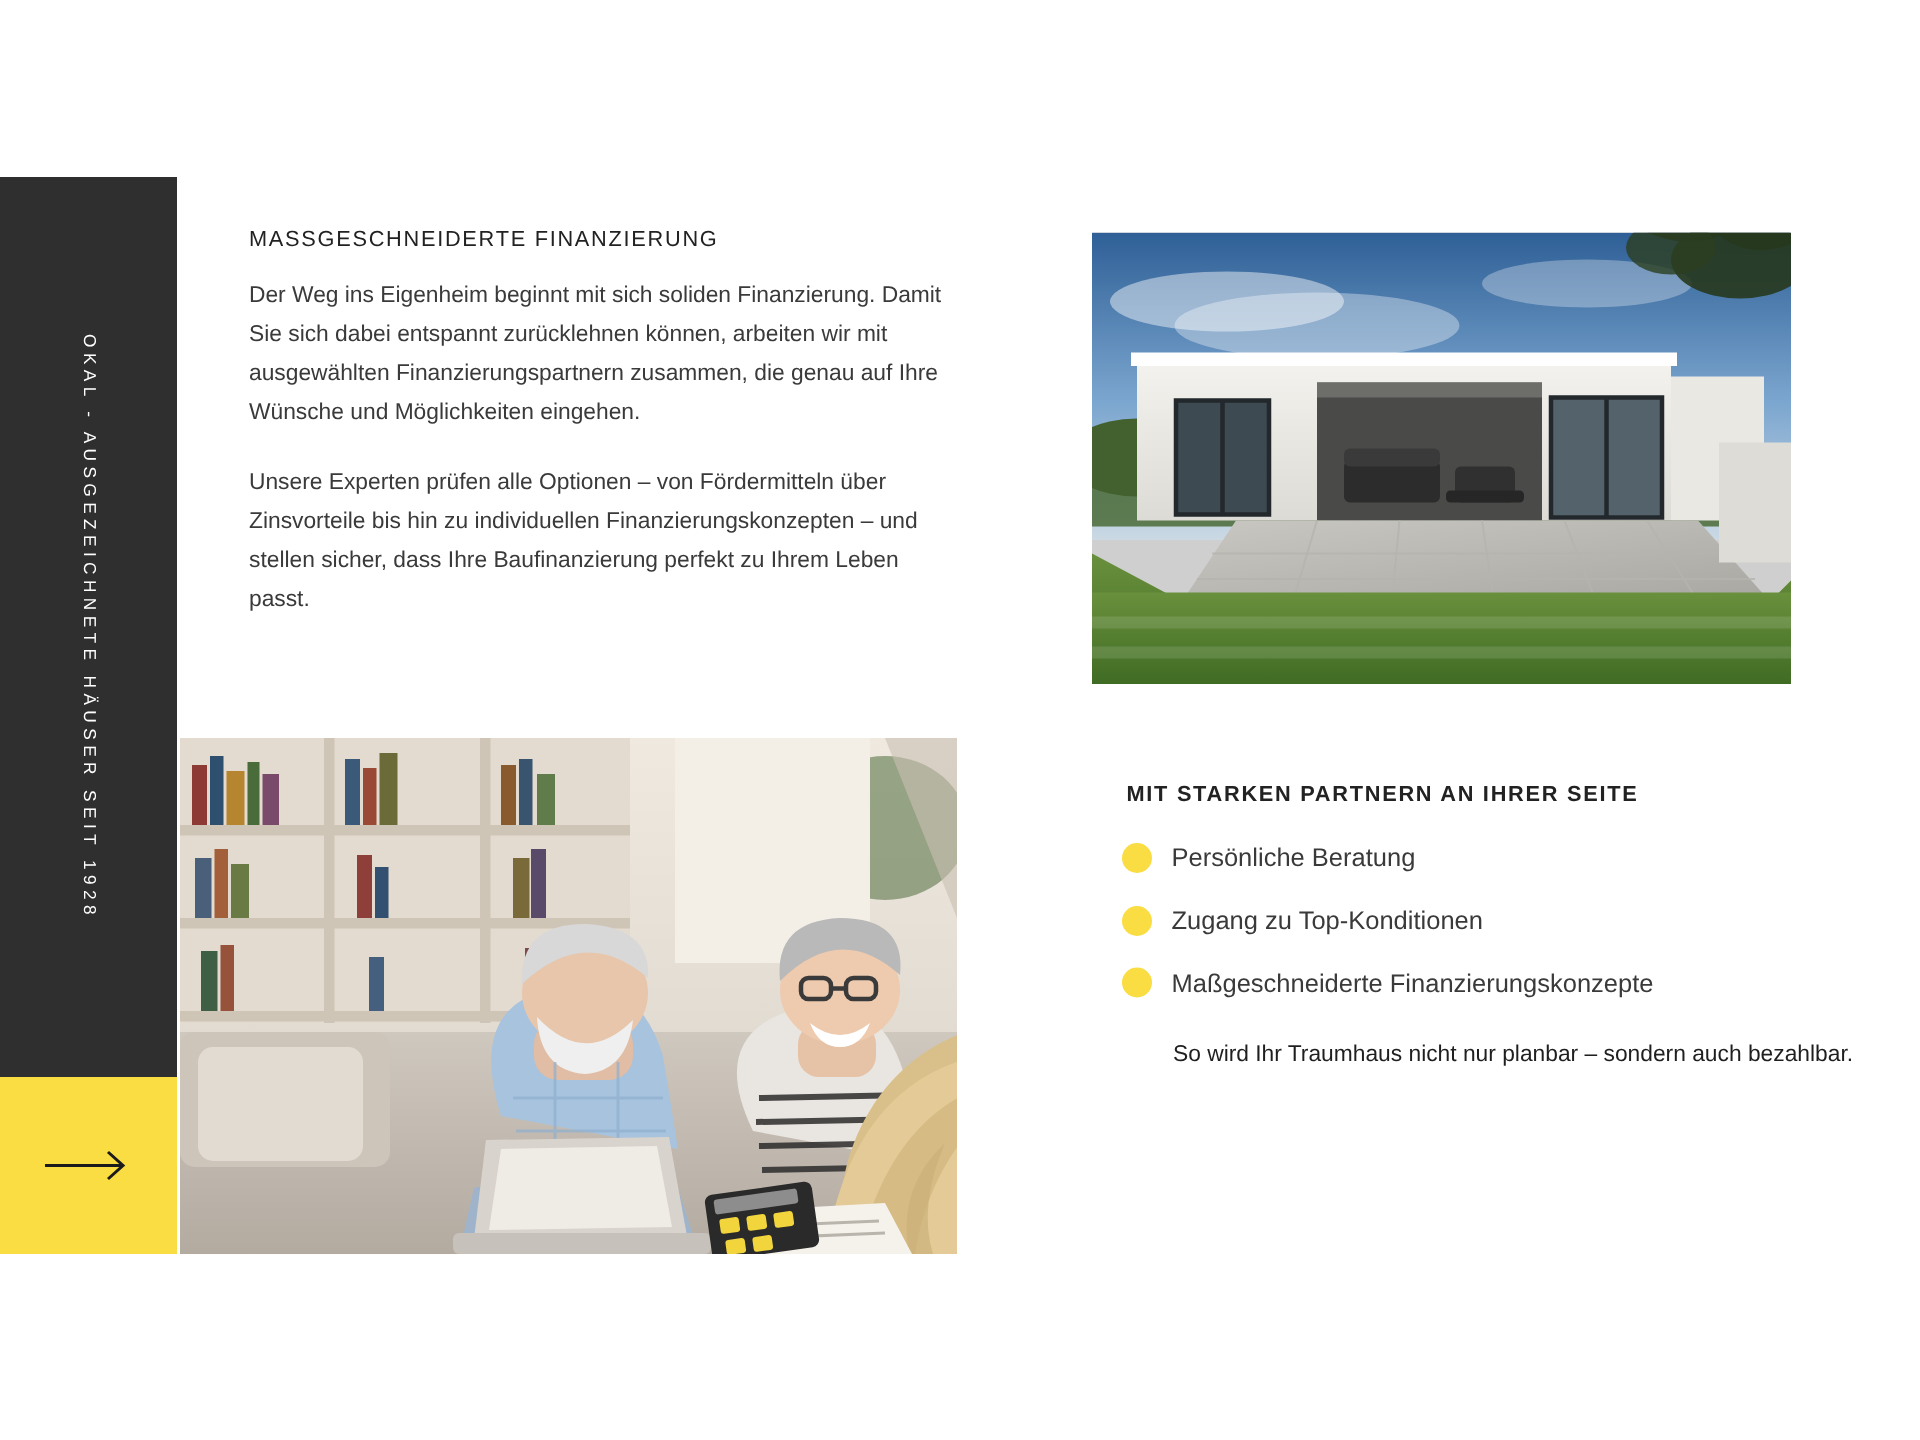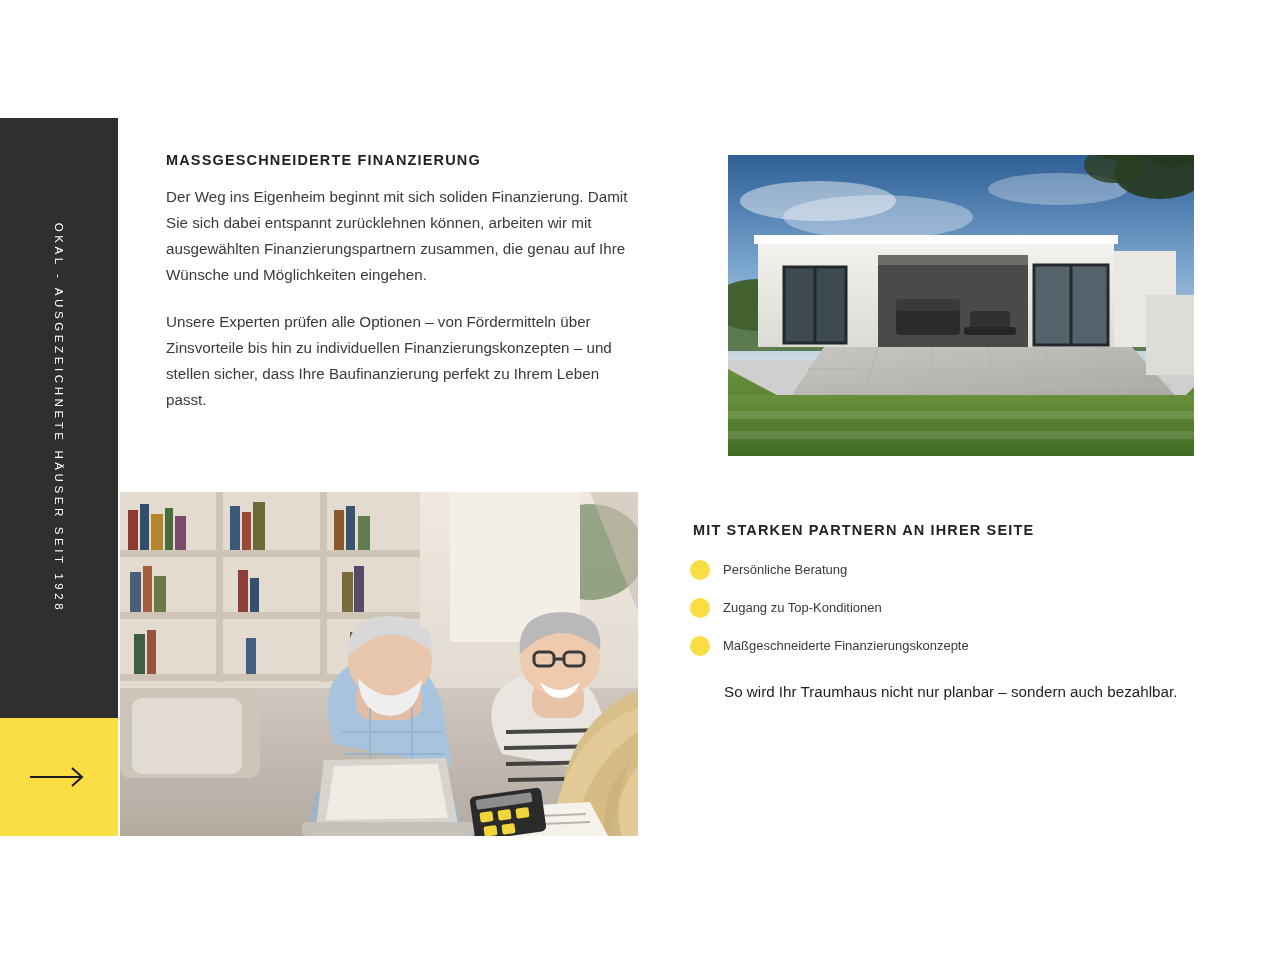--- a/index.html
+++ b/index.html
@@ -60,21 +60,21 @@
 
   
   .text-col {
     position: absolute;
     left: 166px;
     top: 152px;
     width: 470px;
   }
   .kicker {
     font-size: 14.5px;
-    font-weight: 700;
+    font-weight: 400;
     letter-spacing: 1.15px;
     color: #222222;
     margin: 0 0 16px 0;
     text-transform: uppercase;
   }
   .para {
     font-size: 15.2px;
     line-height: 1.72;
     color: #3a3a3a;
     margin: 0 0 20px 0;
@@ -100,21 +100,21 @@
     width: 518px;
     height: 344px;
   }
 
   
   .house-svg, .people-svg { display: block; width: 100%; height: 100%; }
 
   
   .partners {
     position: absolute;
-    left: 691px;
+    left: 749px;
     top: 522px;
     width: 500px;
   }
   .partners-title {
     font-size: 14.5px;
     font-weight: 700;
     letter-spacing: 1.15px;
     color: #222222;
     margin: 0 0 22px 2px;
     text-transform: uppercase;
@@ -127,21 +127,21 @@
   .bullet-dot {
     width: 20px;
     height: 20px;
     border-radius: 50%;
     background: #f9dd42;
     flex: 0 0 auto;
     margin-left: -1px;
     margin-right: 13px;
   }
   .partner-text {
-    font-size: 13px;
+    font-size: 17px;
     color: #3a3a3a;
     line-height: 1.4;
   }
   .closing {
     margin-top: 24px;
     margin-left: 33px;
     width: 460px;
     font-size: 15.2px;
     font-weight: 400;
     color: #1f1f1f;

